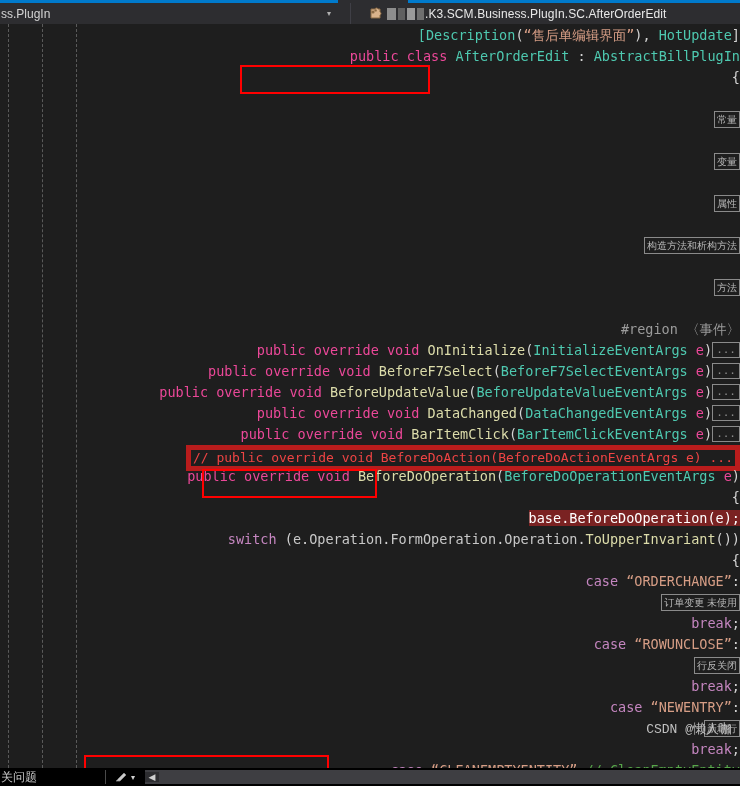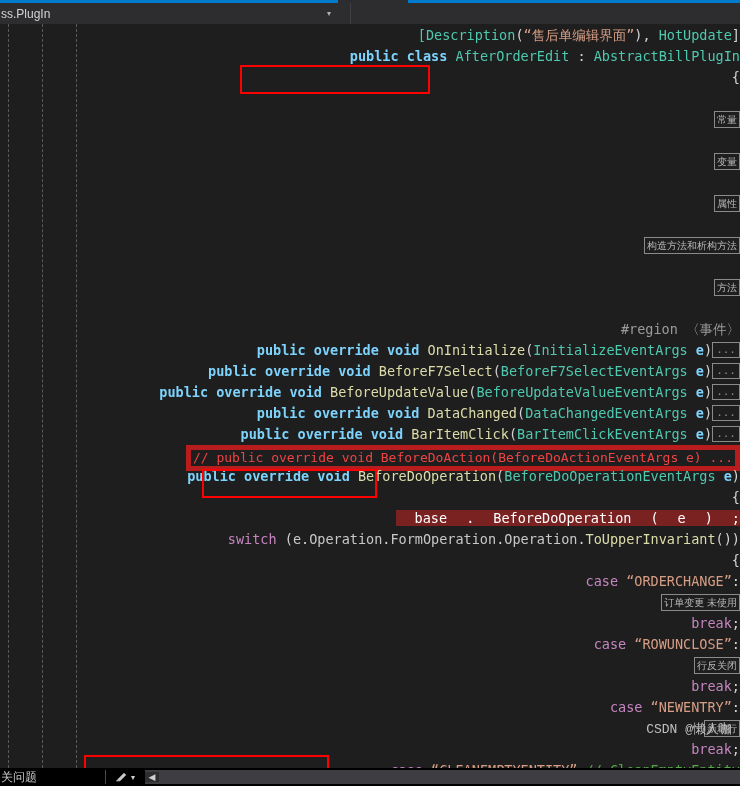--- a/index.html
+++ b/index.html
@@ -92,21 +92,21 @@
     font-family: "DejaVu Sans Mono", monospace;
     font-size: 13.5px;
     line-height: 21px;
     color: #d4d4d4;
     white-space: pre;
     padding-top: 1px;
   }
   .ln { height: 21px; white-space: pre; position: relative; text-align: right; }
 
   
-  .kw   { color: #7dd3fc; font-weight: bold; }  
+  .kw   { color: #ec4899; }  
   .ctl  { color: #c586c0; }  
   .typ  { color: #4ec9b0; }  
   .mth  { color: #dcdcaa; }  
   .str  { color: #d69d85; }  
   .cmt  { color: #57a64a; }  
   .pun  { color: #d4d4d4; }
   .pre  { color: #9b9b9b; }  
   .mem  { color: #c8c8c8; }  
 
   
@@ -141,21 +141,20 @@
     color: #ef4444;
     padding: 0 2px;
     line-height: 16px;
     font-size: 13px;
     vertical-align: middle;
   }
   
   .sel {
     background: #7a2222;
     color: #ffffff;
-    padding-left: 19px;
   }
 
   
   .annot {
     position: absolute;
     border: 2px solid #ff0000;
     box-sizing: border-box;
     pointer-events: none;
   }
 
@@ -205,20 +204,32 @@
   <div class="accent-gap" style="width:70px"></div>
   <div class="accent-seg" style="flex:1"></div>
 </div>
 
 <div id="navbar">
   <div id="nav-left">
     <span id="nav-left-label">ss.PlugIn</span>
     <span class="nav-caret">▾</span>
   </div>
   <div id="nav-divider"></div>
+  <div id="nav-right">
+    <svg id="puzzle-icon" width="16" height="14" viewBox="0 0 16 14">
+      <path d="M3 2h4a1.6 1.6 0 0 1 3 0h2v3a1.6 1.6 0 0 1 0 3v3H3z" fill="#d9b38c" stroke="#8a6a45" stroke-width="1"></path>
+      <circle cx="5" cy="5" r="1.6" fill="#8a6a45"></circle>
+      <circle cx="7.6" cy="3.4" r="1.2" fill="#8a6a45"></circle>
+    </svg>
+    <span class="redact" style="width:9px;background:#8d8d8d"></span>
+    <span class="redact" style="width:7px;background:#606060"></span>
+    <span class="redact" style="width:8px;background:#9a9a9a"></span>
+    <span class="redact" style="width:7px;background:#6f6f6f"></span>
+    <span id="nav-right-label">.K3.SCM.Business.PlugIn.SC.AfterOrderEdit</span>
+  </div>
 </div>
 
 <div id="editor">
   <div class="guide" style="left:8px"></div>
   <div class="guide" style="left:42px"></div>
   <div class="guide" style="left:76px"></div>
 
   <div id="code"><div class="ln"><span class="typ">[Description</span><span class="pun">(</span><span class="str">“售后单编辑界面”</span><span class="pun">)</span><span class="pun">, </span><span class="typ">HotUpdate</span><span class="pun">]</span></div><div class="ln"><span class="kw">public</span><span class="pun"> </span><span class="kw">class</span><span class="pun"> </span><span class="typ">AfterOrderEdit</span><span class="pun"> : </span><span class="typ">AbstractBillPlugIn</span></div><div class="ln"><span class="pun">{</span></div><div class="ln"></div><div class="ln"><span>    </span><span class="rgn">常量</span></div><div class="ln"></div><div class="ln"><span>    </span><span class="rgn">变量</span></div><div class="ln"></div><div class="ln"><span>    </span><span class="rgn">属性</span></div><div class="ln"></div><div class="ln"><span>    </span><span class="rgn">构造方法和析构方法</span></div><div class="ln"></div><div class="ln"><span>    </span><span class="rgn">方法</span></div><div class="ln"></div><div class="ln"><span class="pun">    </span><span class="pre">#region</span><span class="pre"> 〈事件〉</span></div><div class="ln"><span class="pun">    </span><span class="kw">public</span><span class="pun"> </span><span class="kw">override</span><span class="pun"> </span><span class="kw">void</span><span class="pun"> </span><span class="mth">OnInitialize</span><span class="pun">(</span><span class="typ">InitializeEventArgs</span><span class="pun"> </span><span class="kw">e</span><span class="pun">)</span><span class="ell">...</span></div><div class="ln"><span class="pun">    </span><span class="kw">public</span><span class="pun"> </span><span class="kw">override</span><span class="pun"> </span><span class="kw">void</span><span class="pun"> </span><span class="mth">BeforeF7Select</span><span class="pun">(</span><span class="typ">BeforeF7SelectEventArgs</span><span class="pun"> </span><span class="kw">e</span><span class="pun">)</span><span class="ell">...</span></div><div class="ln"><span class="pun">    </span><span class="kw">public</span><span class="pun"> </span><span class="kw">override</span><span class="pun"> </span><span class="kw">void</span><span class="pun"> </span><span class="mth">BeforeUpdateValue</span><span class="pun">(</span><span class="typ">BeforeUpdateValueEventArgs</span><span class="pun"> </span><span class="kw">e</span><span class="pun">)</span><span class="ell">...</span></div><div class="ln"><span class="pun">    </span><span class="kw">public</span><span class="pun"> </span><span class="kw">override</span><span class="pun"> </span><span class="kw">void</span><span class="pun"> </span><span class="mth">DataChanged</span><span class="pun">(</span><span class="typ">DataChangedEventArgs</span><span class="pun"> </span><span class="kw">e</span><span class="pun">)</span><span class="ell">...</span></div><div class="ln"><span class="pun">    </span><span class="kw">public</span><span class="pun"> </span><span class="kw">override</span><span class="pun"> </span><span class="kw">void</span><span class="pun"> </span><span class="mth">BarItemClick</span><span class="pun">(</span><span class="typ">BarItemClickEventArgs</span><span class="pun"> </span><span class="kw">e</span><span class="pun">)</span><span class="ell">...</span></div><div class="ln"><span>    </span><span class="cmt-collapsed">// public override void BeforeDoAction(BeforeDoActionEventArgs e) ...</span></div><div class="ln"><span class="pun">    </span><span class="kw">public</span><span class="pun"> </span><span class="kw">override</span><span class="pun"> </span><span class="kw">void</span><span class="pun"> </span><span class="mth">BeforeDoOperation</span><span class="pun">(</span><span class="typ">BeforeDoOperationEventArgs</span><span class="pun"> </span><span class="kw">e</span><span class="pun">)</span></div><div class="ln"><span class="pun">    {</span></div><div class="ln"><span class="pun">        </span><span class="sel" style="color: rgb(255, 255, 255);">base</span><span class="sel">.</span><span class="sel">BeforeDoOperation</span><span class="sel">(</span><span class="sel">e</span><span class="sel">)</span><span class="sel">;</span></div><div class="ln"><span class="pun">        </span><span class="ctl">switch</span><span class="pun"> (</span><span class="mem">e</span><span class="pun">.</span><span class="mem">Operation</span><span class="pun">.</span><span class="mem">FormOperation</span><span class="pun">.</span><span class="mem">Operation</span><span class="pun">.</span><span class="mth">ToUpperInvariant</span><span class="pun">())</span></div><div class="ln"><span class="pun">        {</span></div><div class="ln"><span class="pun">            </span><span class="ctl">case</span><span class="pun"> </span><span class="str">“ORDERCHANGE”</span><span class="pun">:</span></div><div class="ln"><span>                </span><span class="rgn">订单变更 未使用</span></div><div class="ln"><span class="pun">                </span><span class="ctl">break</span><span class="pun">;</span></div><div class="ln"><span class="pun">            </span><span class="ctl">case</span><span class="pun"> </span><span class="str">“ROWUNCLOSE”</span><span class="pun">:</span></div><div class="ln"><span>                </span><span class="rgn">行反关闭</span></div><div class="ln"><span class="pun">                </span><span class="ctl">break</span><span class="pun">;</span></div><div class="ln"><span class="pun">            </span><span class="ctl">case</span><span class="pun"> </span><span class="str">“NEWENTRY”</span><span class="pun">:</span></div><div class="ln"><span>                </span><span class="rgn">新增行</span></div><div class="ln"><span class="pun">                </span><span class="ctl">break</span><span class="pun">;</span></div><div class="ln"><span class="pun">            </span><span class="ctl">case</span><span class="pun"> </span><span class="str">“CLEANEMPTYENTITY”</span><span class="pun">:</span><span class="cmt">//</span><span class="cmt"> CleanEmptyEntity</span></div></div>
 
   <div id="annotations-layer">

